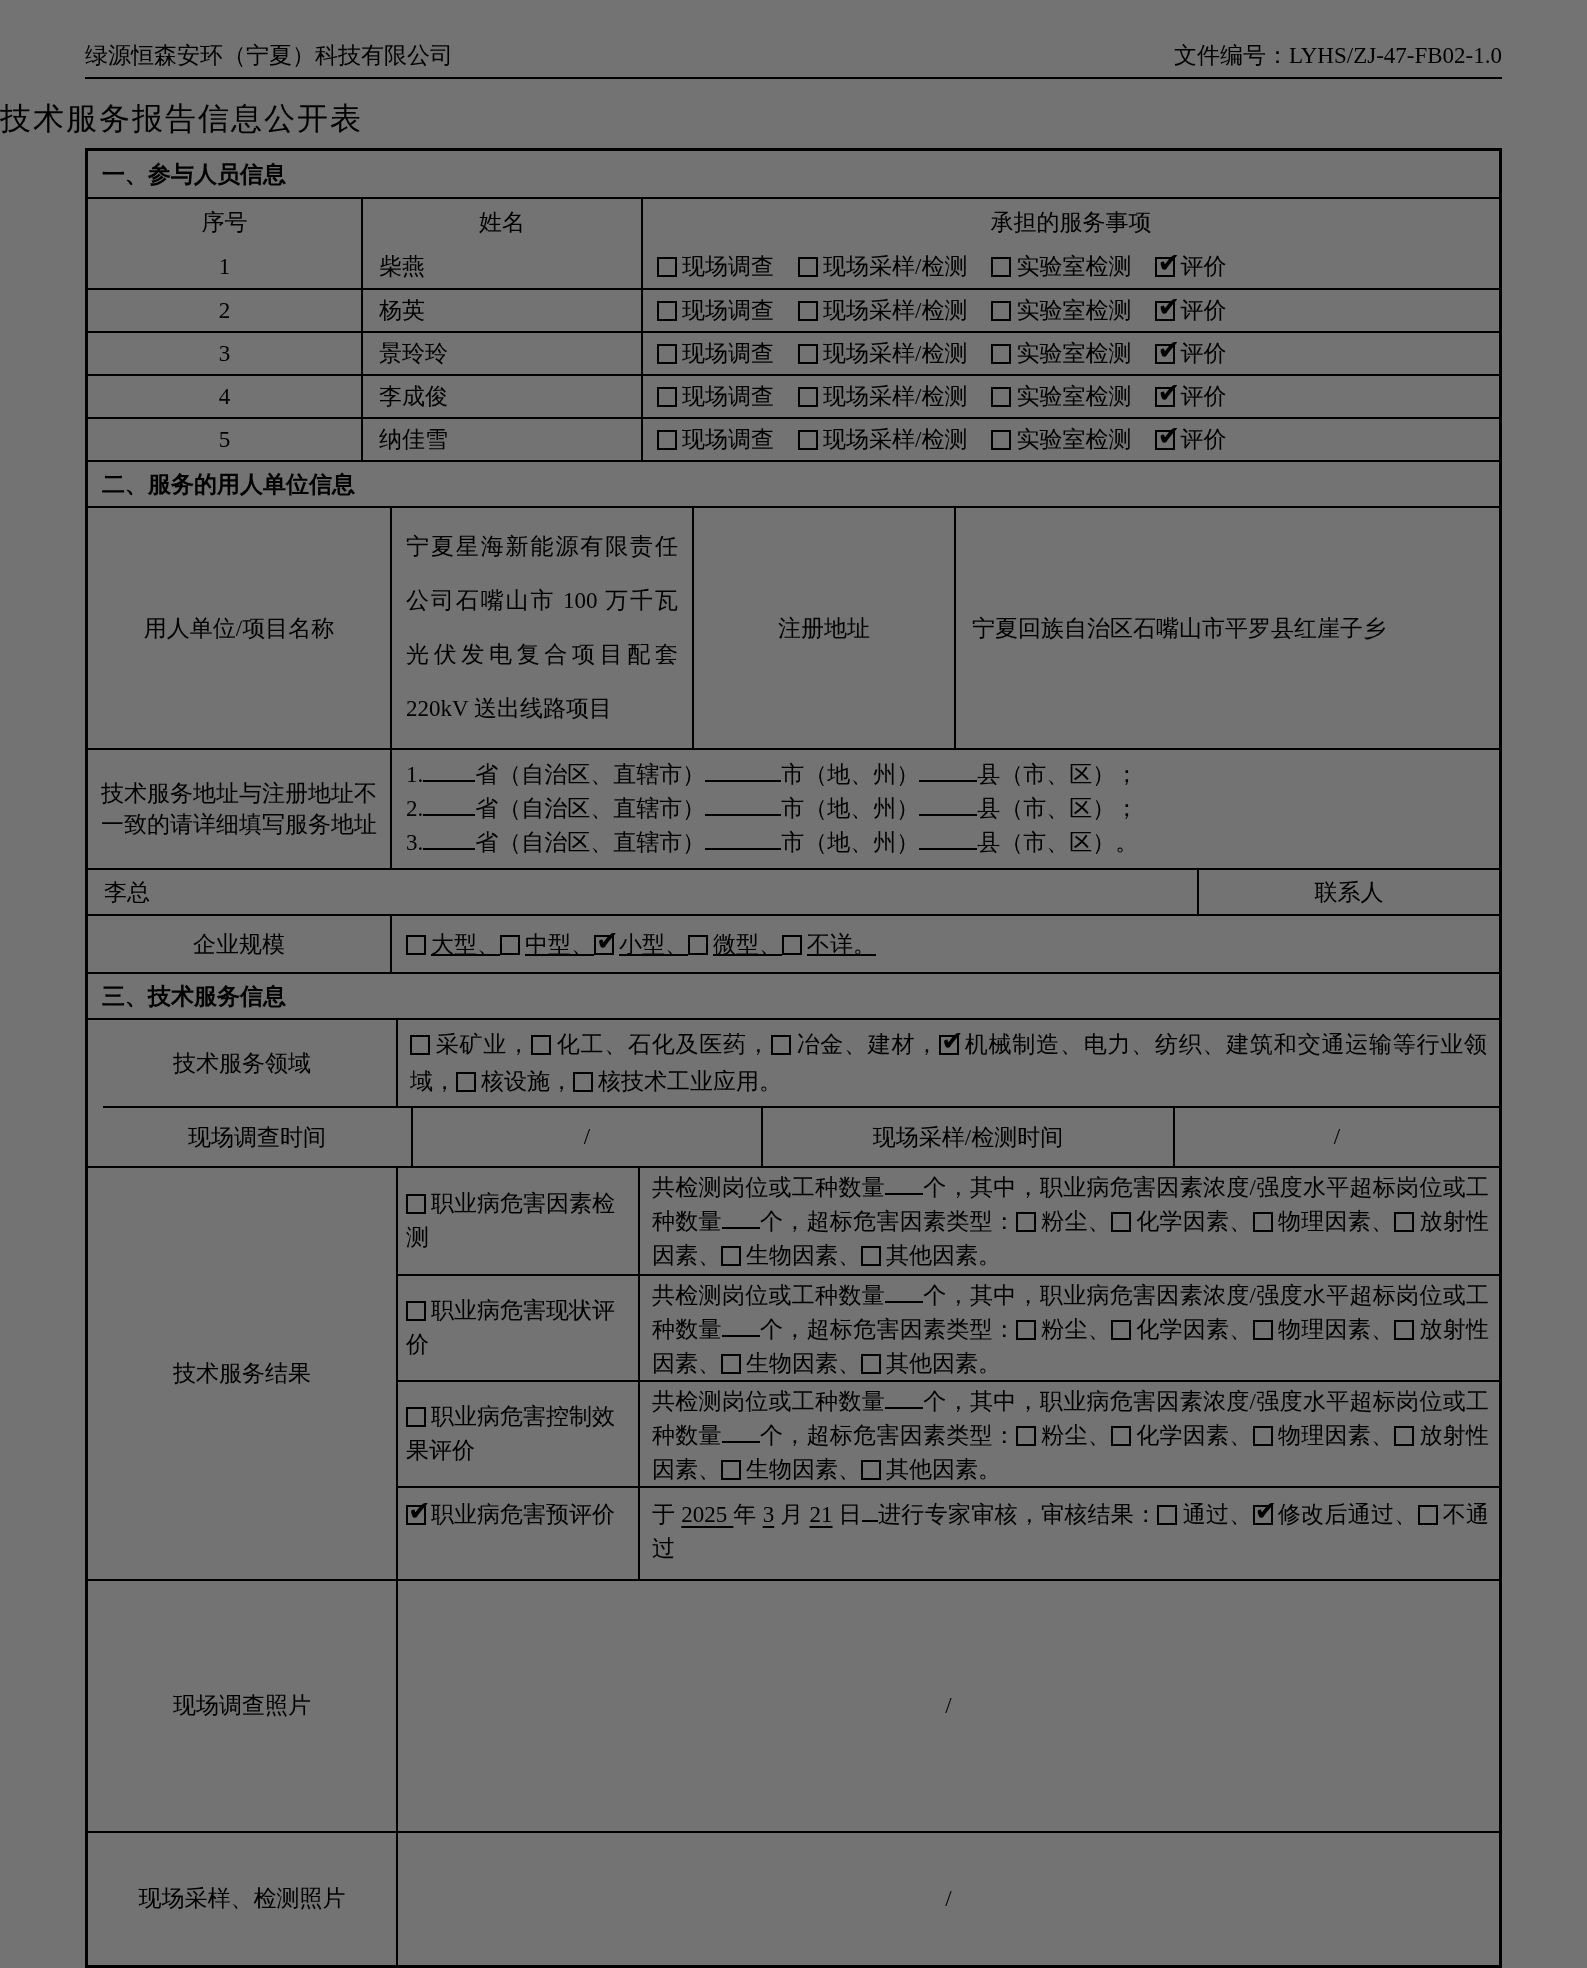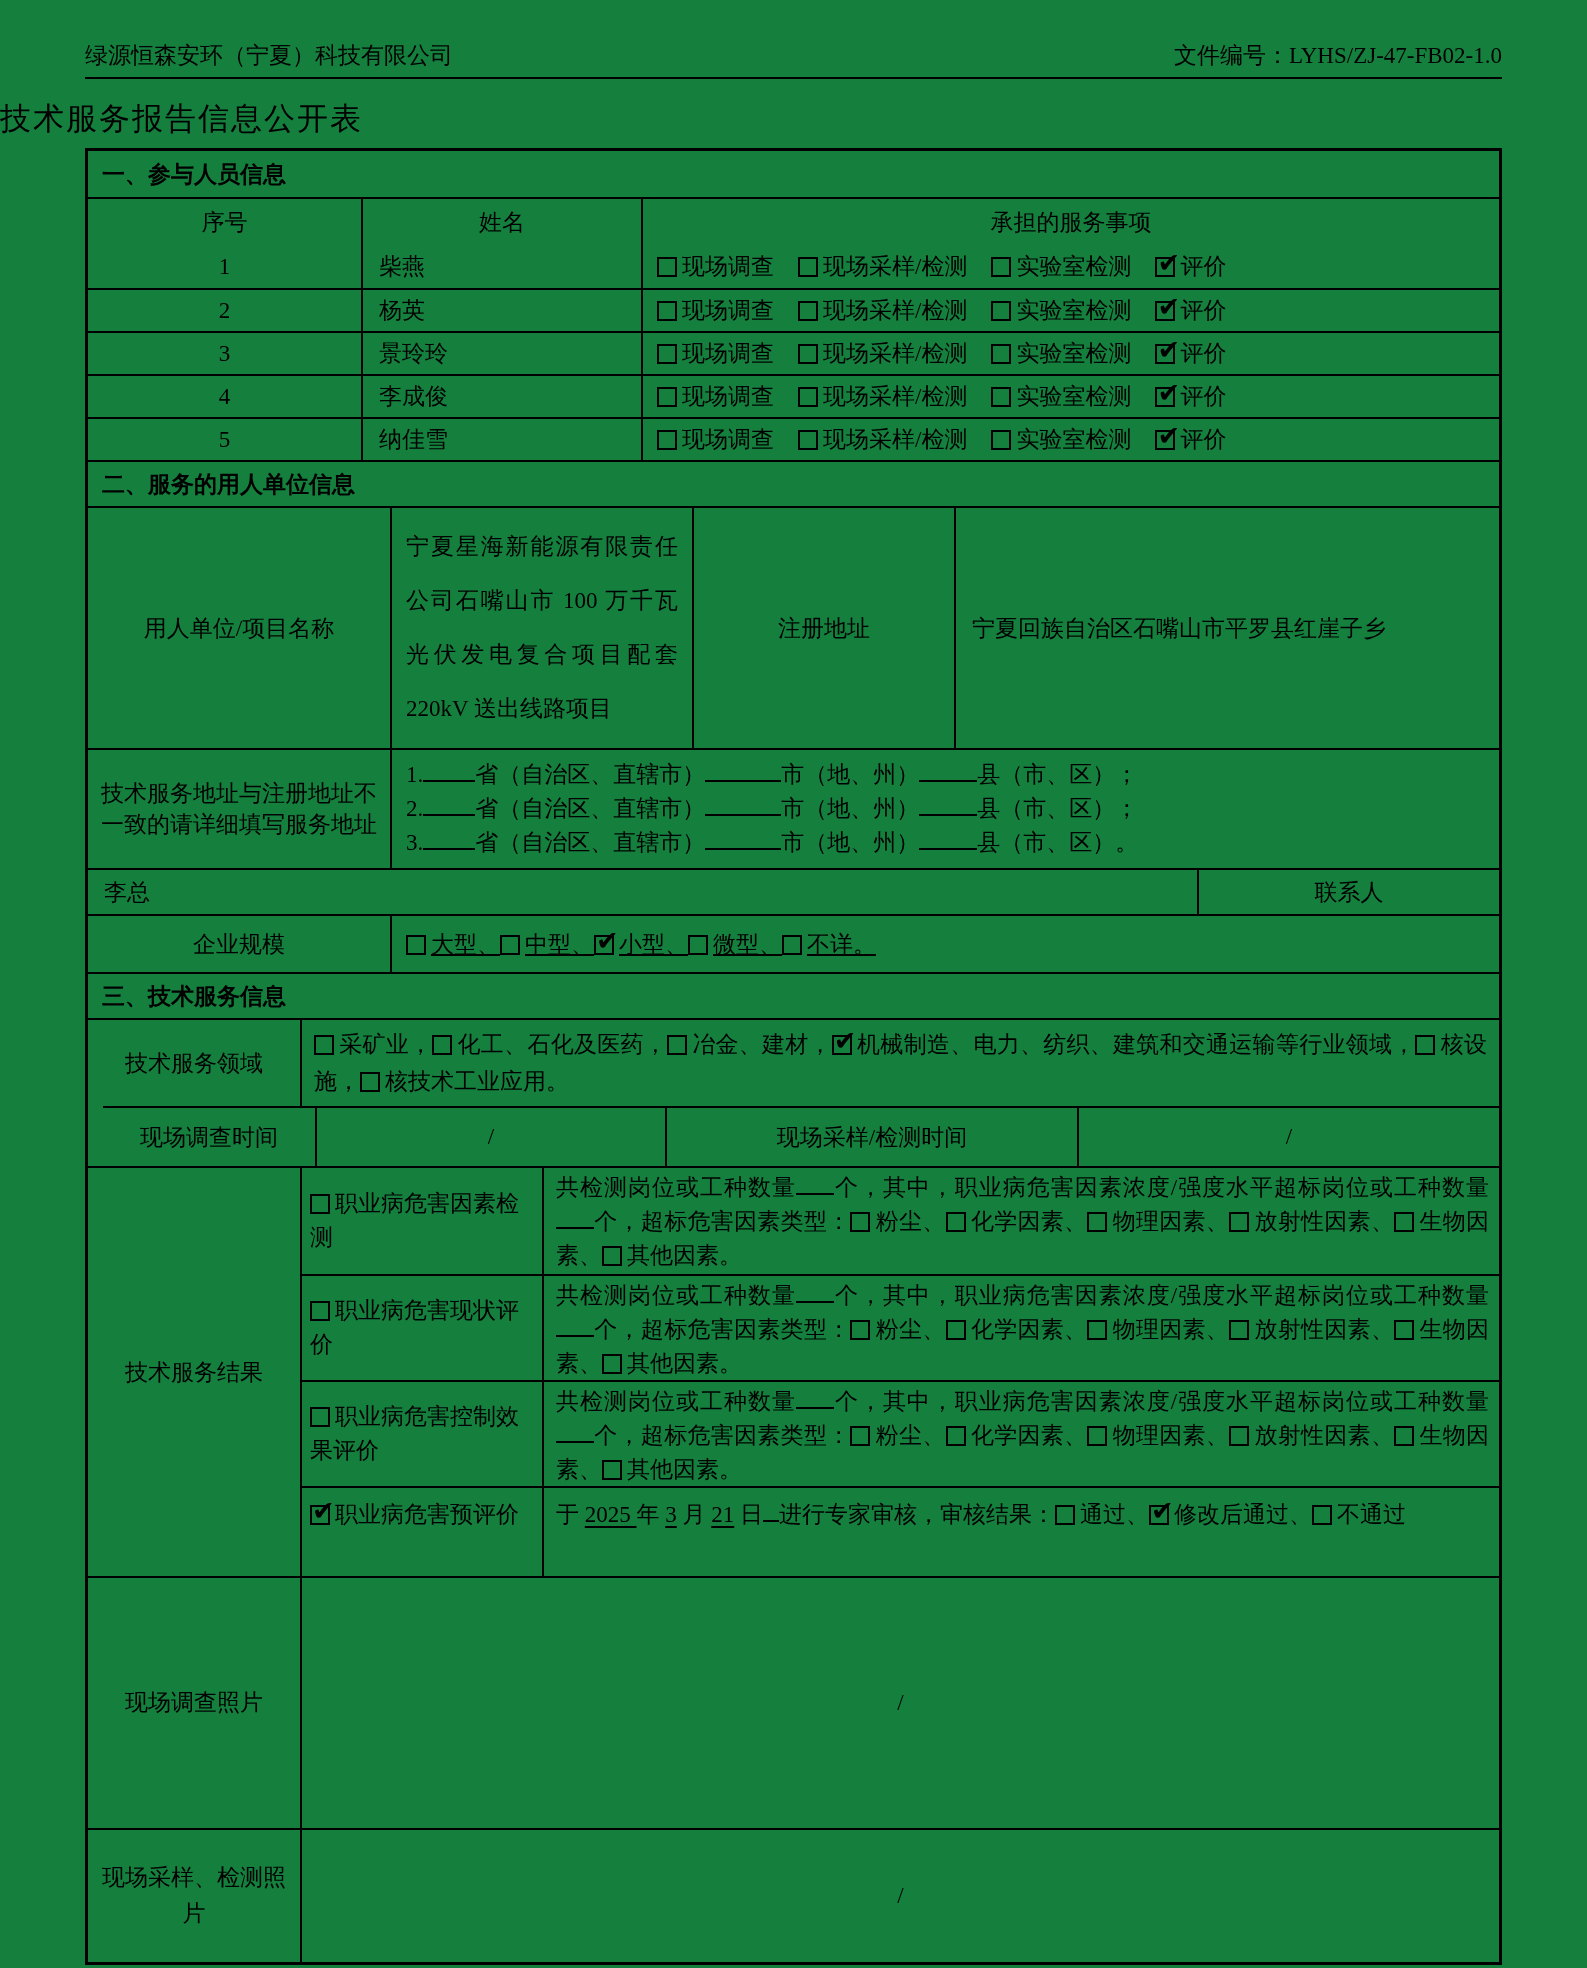--- a/index.html
+++ b/index.html
@@ -1,18 +1,18 @@
 <!DOCTYPE html>
 <html><head>
 <meta charset="utf-8">
 <style>
   * { box-sizing: border-box; margin: 0; padding: 0; }
   html,body { background:#ffffff; }
   .page {
-    width: 1587px; height: 1968px; background: #15803d; color: #000;
+    width: 1587px; height: 1968px; background: #737373; color: #000;
     font-family: "Liberation Serif", "DejaVu Serif", serif;
     font-size: 23px; position: relative; overflow: hidden;
   }
   .doc-header {
     position: absolute; left: 85px; right: 85px; top: 40px;
     display: flex; justify-content: space-between; align-items: flex-end;
     border-bottom: 2px solid #000; padding-bottom: 6px;
   }
   .doc-title {
     position: absolute; top: 98px; left: 0; width: 100%;
@@ -23,21 +23,21 @@
   .row:first-child { border-top: none; }
   .bar { font-weight: bold; min-height: 46px; display: flex; align-items: center; padding: 6px 14px; }
   .cell { padding: 4px 10px; display: flex; align-items: center; }
   .cell + .cell { border-left: 2px solid #000; }
   .center { justify-content: center; text-align: center; }
   .grow { flex: 1; min-width: 0; }
   .w273 { width: 273px; flex: none; }
   .w324 { width: 280px; flex: none; font-family: Liberation Serif, serif; }
   .w302 { width: 302px; flex: none; }
   .w262 { width: 262px; flex: none; }
-  .w258 { width: 212px; flex: none; }
+  .w258 { width: 308px; flex: none; }
   .w350 { width: 350px; flex: none; }
   .w412 { width: 412px; flex: none; }
   .head { min-height: 48px; }
   .person-row { min-height: 43px; }
   .person-row .c2 { padding-left: 16px; }
   .svc { padding-left: 14px; }
   .svc .cb-item { margin-right: 24px; white-space: nowrap; }
   .emp { min-height: 240px; }
   .emp-val { display: block; line-height: 54px; text-align: justify; padding: 12px 14px; }
   .reg-val { padding-left: 16px; }

